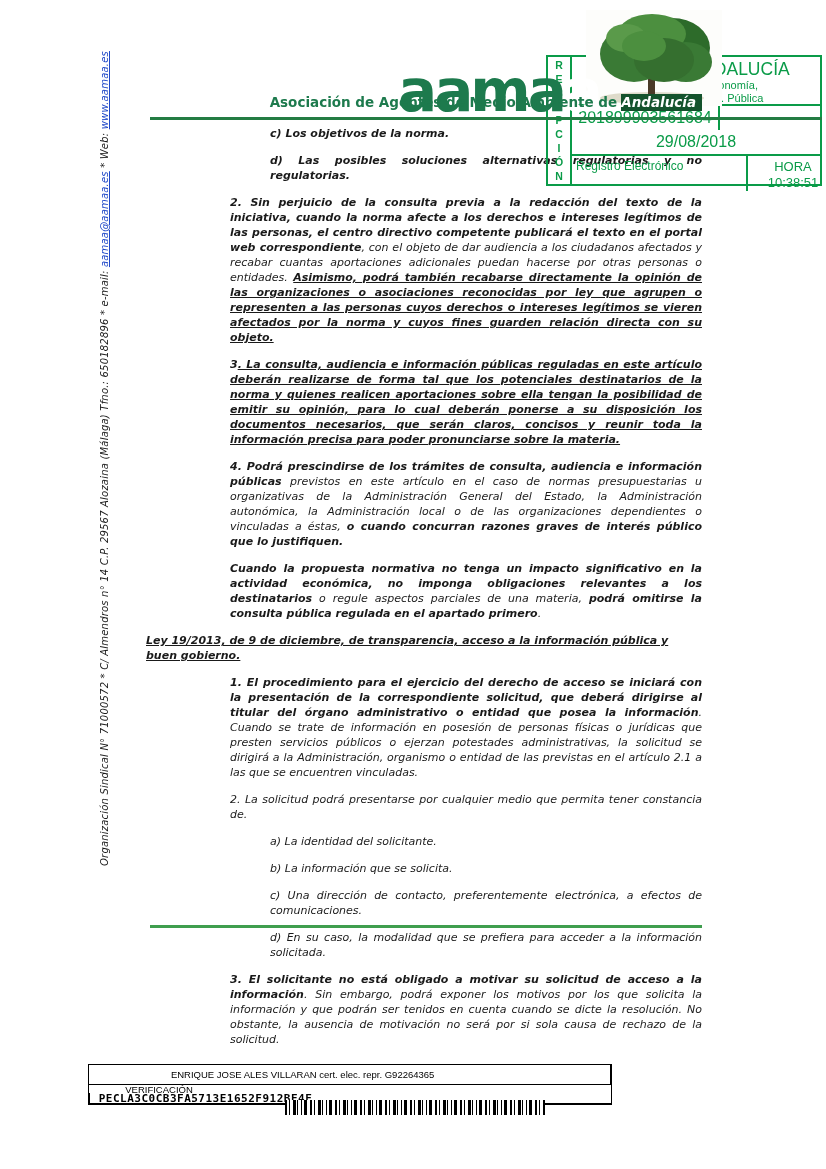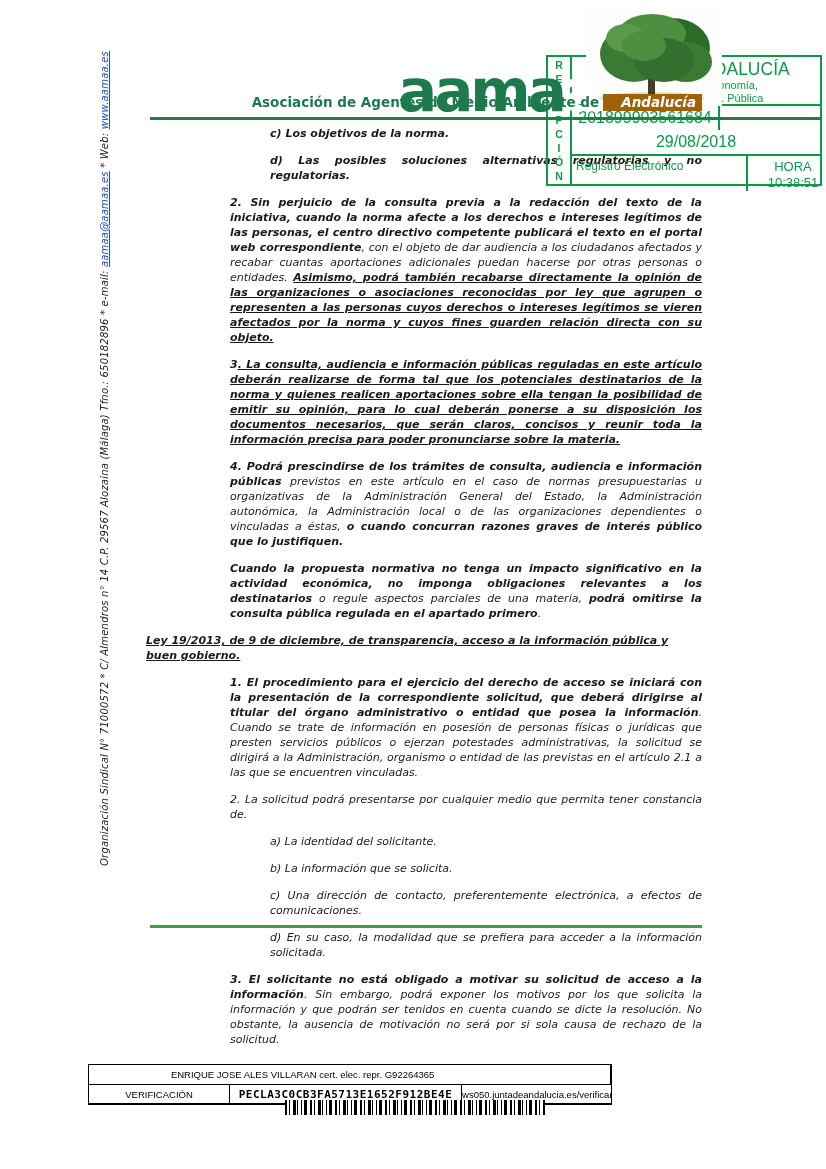--- a/index.html
+++ b/index.html
@@ -13,22 +13,22 @@
   .sidebar a{color:#1f48c8;text-decoration:underline;cursor:pointer;}
 
   
   .tree{position:absolute;left:586px;top:10px;width:136px;height:96px;z-index:3;}
   .logo{position:absolute;left:398px;top:28px;z-index:5;font-weight:bold;
         font-size:58px;line-height:70px;letter-spacing:-3px;color:#1d7a4d;
         font-family:"DejaVu Sans",sans-serif;margin-top:28px;}
   .logo .logo-white{color:#ffffff;}
   .assoc-row{position:absolute;left:150px;top:94px;width:552px;z-index:6;text-align:right;
              font-size:13.5px;font-weight:bold;color:#1d7a4d;white-space:nowrap;}
-  .assoc-chip{display:inline-block;background:#a16207;color:#ffffff;font-style:italic;
-              padding:0 6px 1px 18px;margin-left:4px;}
+  .assoc-chip{display:inline-block;background:#14532d;color:#ffffff;font-style:italic;
+              padding:0 6px 1px 0;margin-left:4px;}
   .rule-top{position:absolute;left:150px;top:117px;width:672px;height:3px;background:#237c43;z-index:7;}
   .rule-bottom{position:absolute;left:150px;top:925px;width:552px;height:3px;background:#3f9e4e;}
 
   
   .stamp{position:absolute;left:546px;top:55px;width:276px;height:131px;z-index:2;
          border:2px solid #0a9b48;box-sizing:border-box;display:flex;color:#0a9b48;
          font-family:"Liberation Sans",sans-serif;background:transparent;}
   .stamp-side{width:22px;border-right:2px solid #0a9b48;display:flex;flex-direction:column;
               align-items:center;justify-content:space-between;padding:2px 0;
               font-size:10.5px;line-height:12.5px;font-weight:bold;}
@@ -53,21 +53,21 @@
   .doc-body p.kind-heading{margin-left:-84px;text-align:left;}
   .doc-body p.kind-article{margin-left:-40px;text-align:left;}
   .doc-body .b{font-weight:bold;}
   .doc-body .u{text-decoration:underline;}
 
   
   .footer{position:absolute;left:88px;top:1064px;width:524px;border:1.5px solid #000;
           border-bottom-width:2px;box-sizing:border-box;
           font-family:"Liberation Sans",sans-serif;font-size:9.5px;color:#000;}
   .f-row{display:flex;height:19px;box-sizing:border-box;}
-  .f-row + .f-row{border-top:1.5px solid #000;}
+  .f-row + .f-row{border-top:1.5px solid #000;flex-direction:column;}
   .f-cell{display:flex;align-items:center;justify-content:center;box-sizing:border-box;
           white-space:nowrap;overflow:hidden;}
   .f-signer{width:456px;}
   .f-date{width:100px;border-left:1.5px solid #000;margin-top:44px;}
   .f-page{flex:1;border-left:1.5px solid #000;}
   .f-verif{width:140px;}
   .f-code{width:232px;border-left:1.5px solid #000;font-family:"DejaVu Sans Mono",monospace;
           font-size:11px;font-weight:bold;letter-spacing:.5px;}
   .f-url{flex:1;border-left:1.5px solid #000;}
   .barcode{position:absolute;left:285px;top:1100px;width:260px;height:15px;z-index:2;

